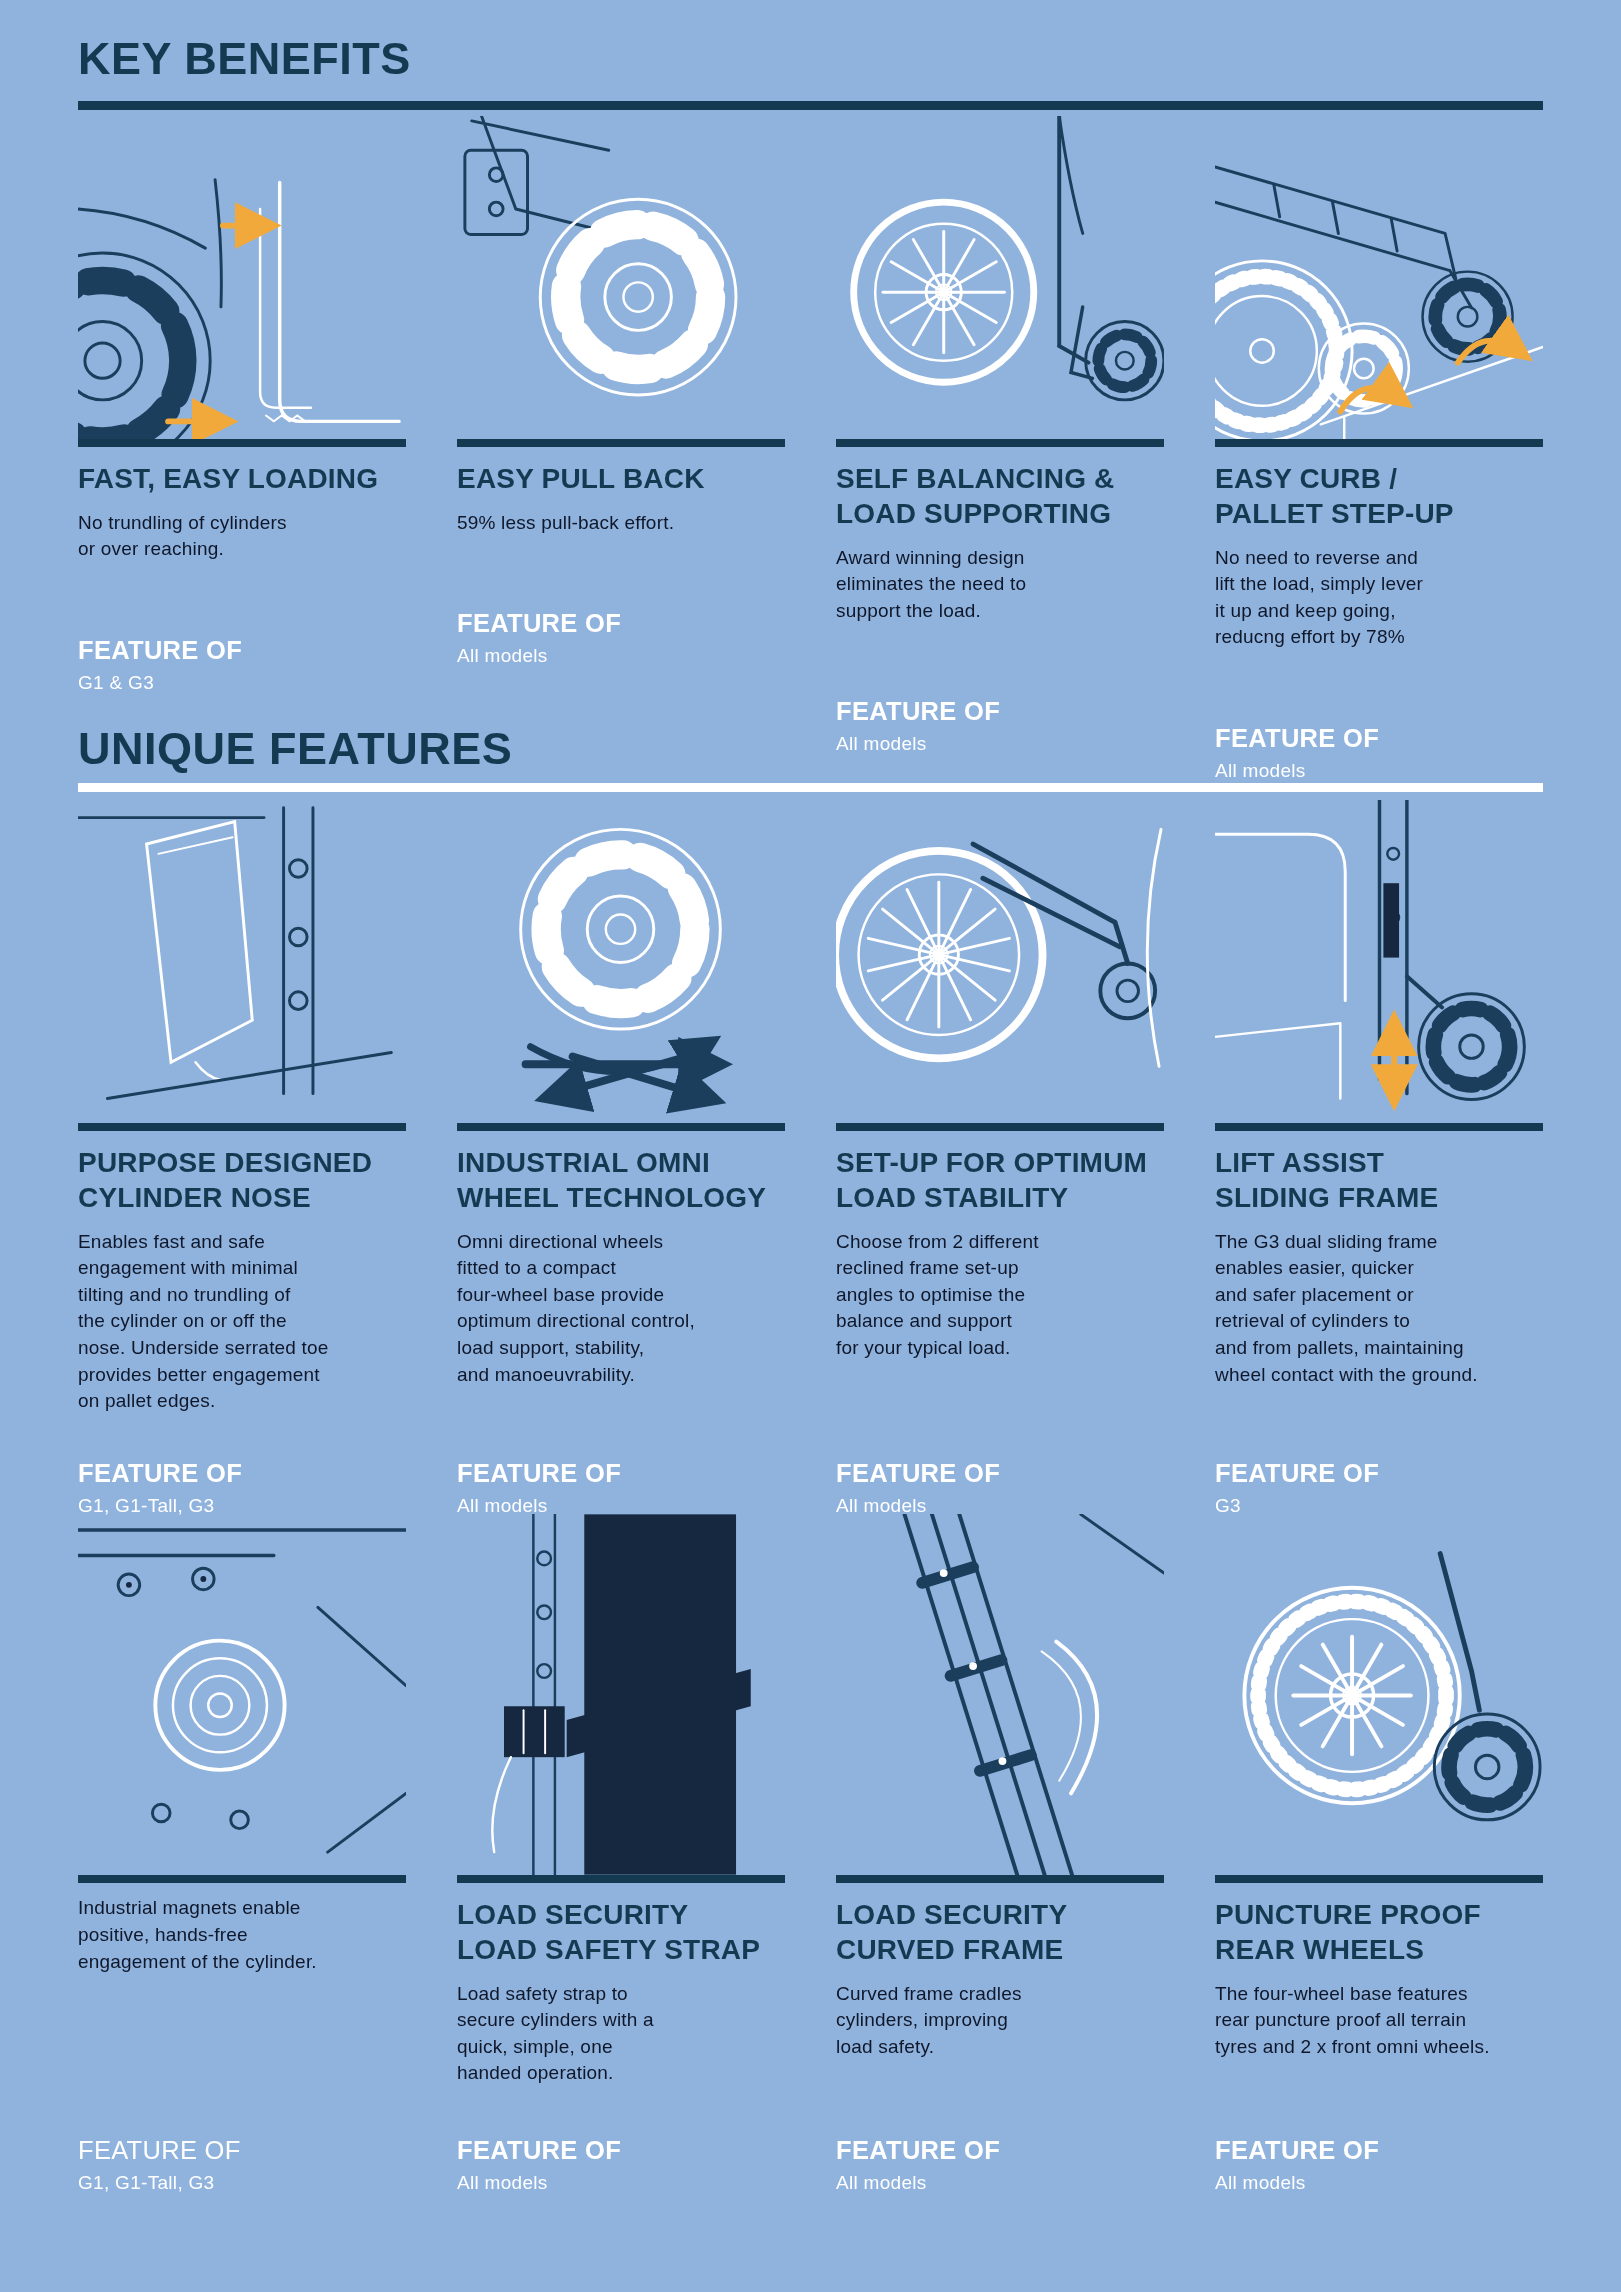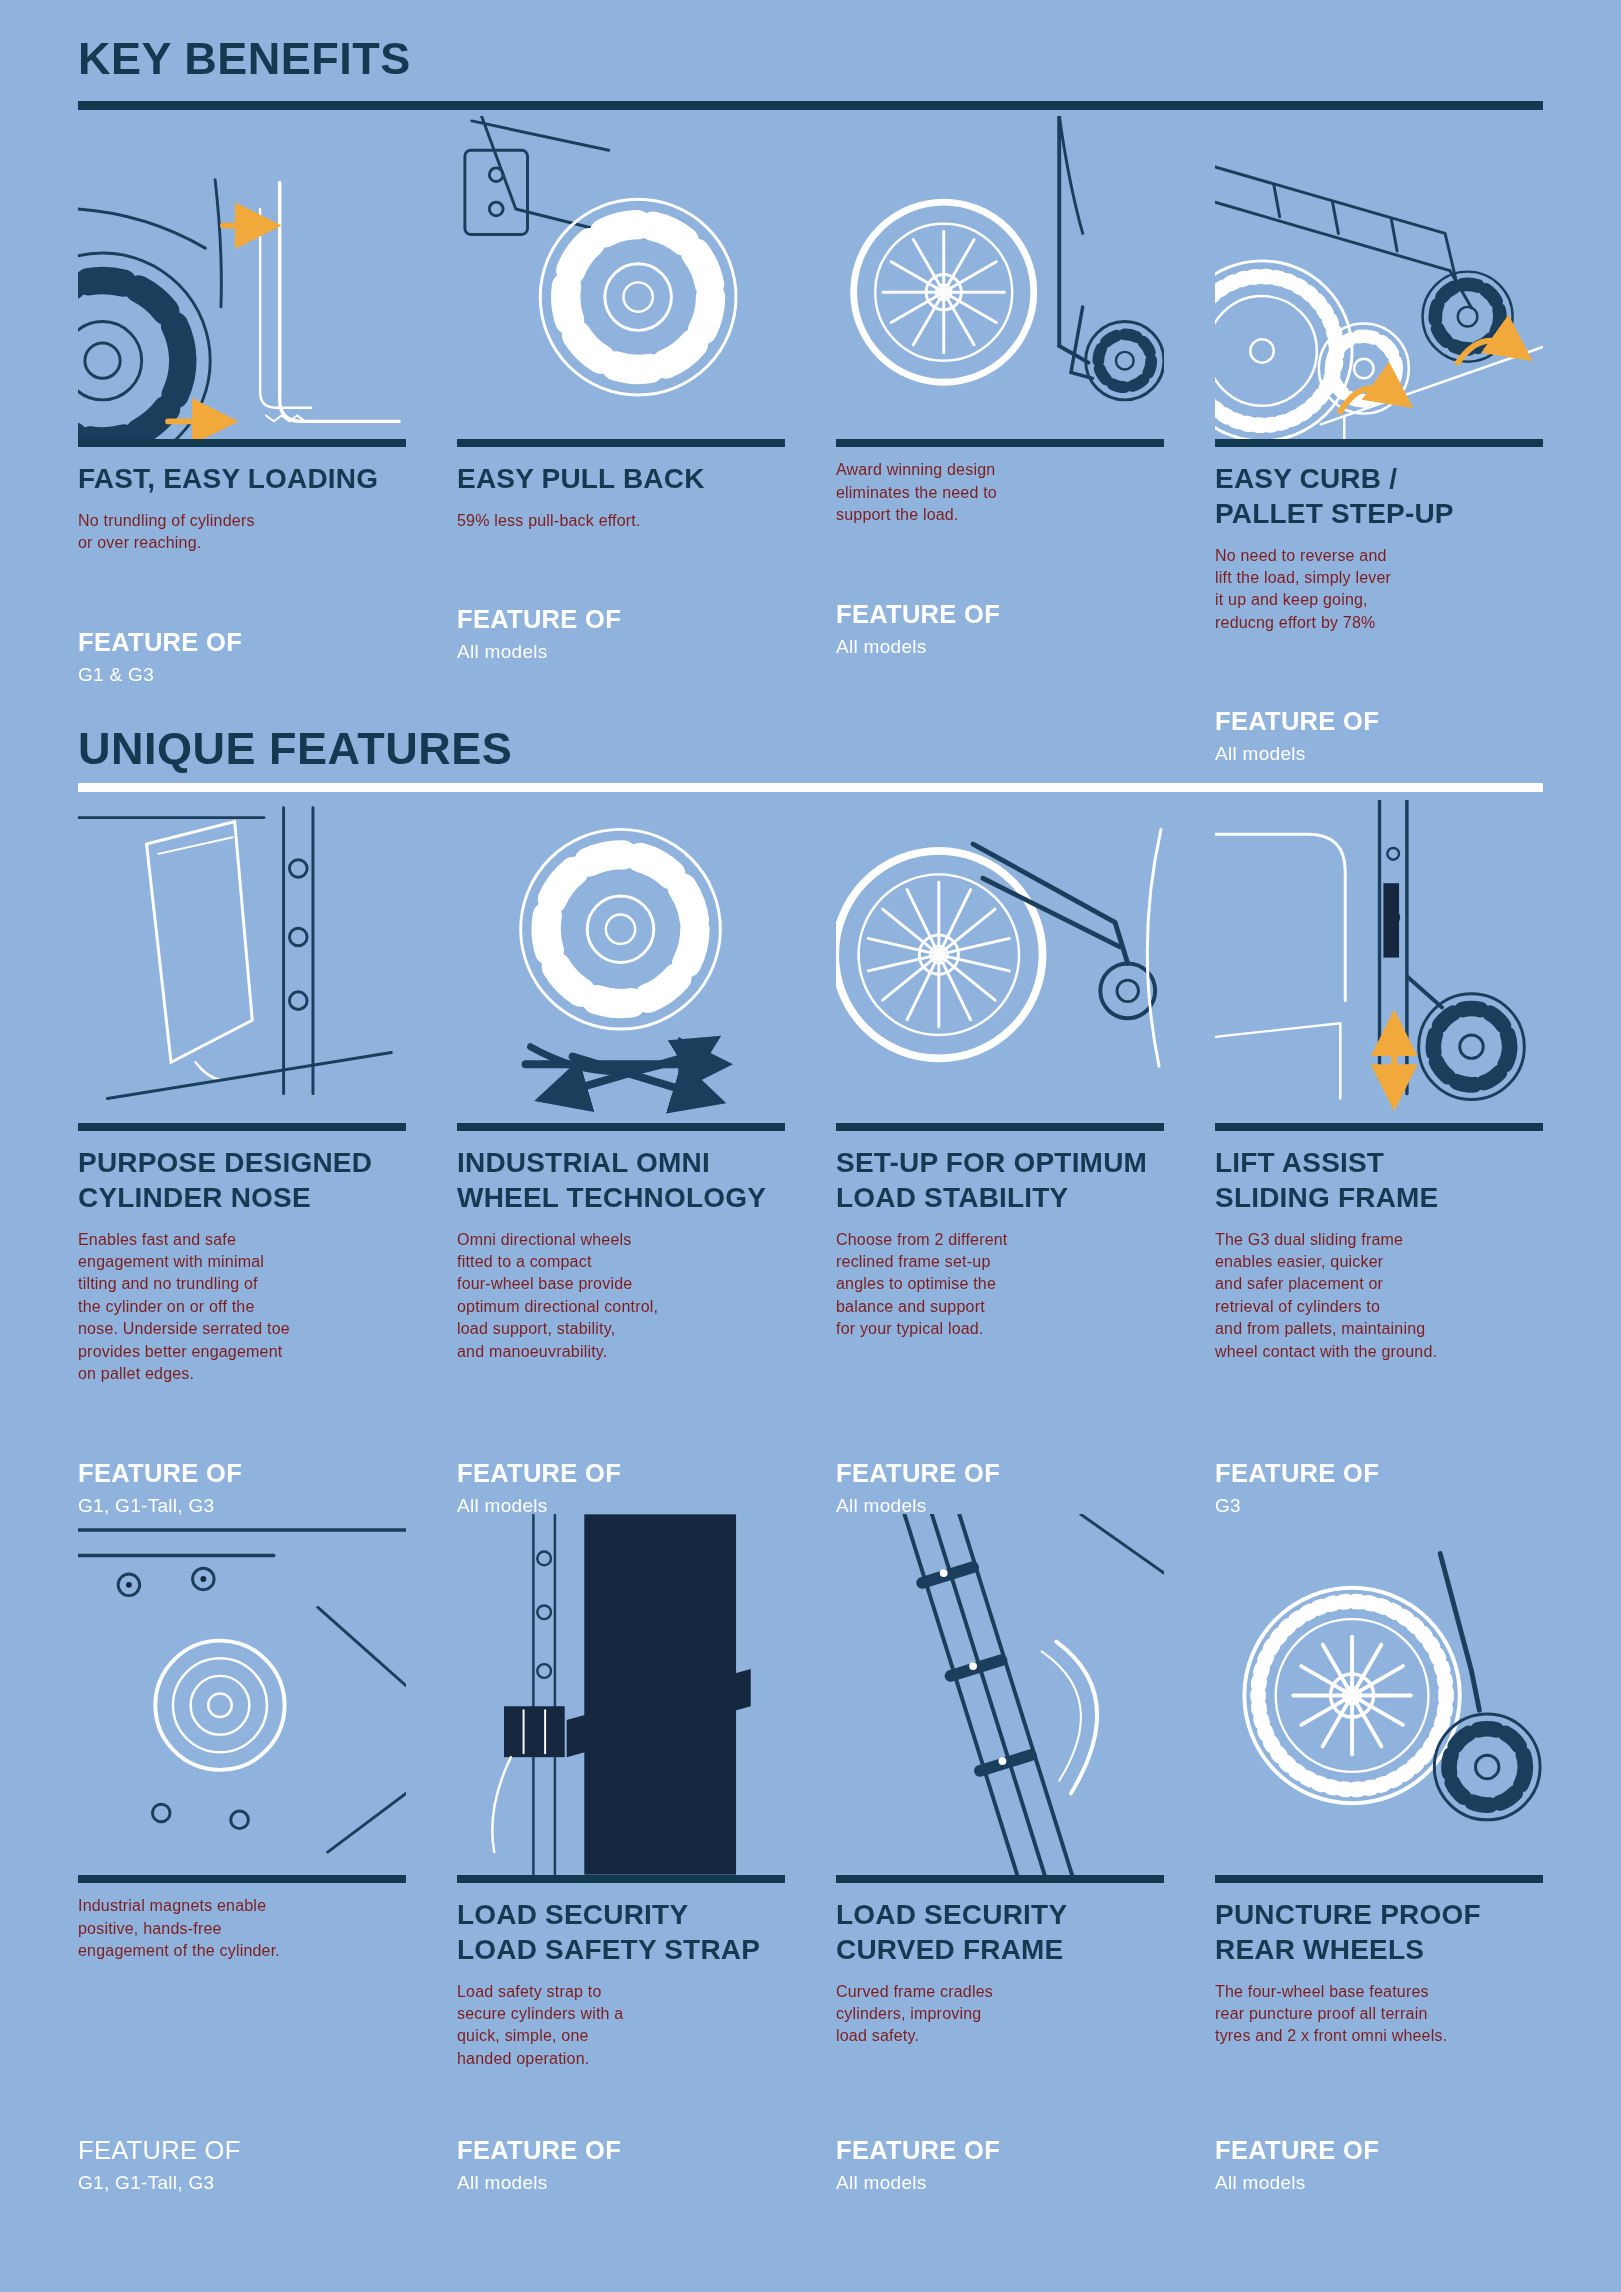--- a/index.html
+++ b/index.html
@@ -23,21 +23,21 @@
   .feature-card{display:flex;flex-direction:column;}
   .illustration{height:323px;position:relative;}
   .row3 .illustration{height:361px;}
   .illustration svg{width:100%;height:100%;display:block;}
   .card-rule{height:7.8px;background:#143A52;flex:none;}
   .card-title{
     margin:15.7px 0 0;font-size:28px;line-height:1.24;font-weight:700;
     color:#143A52;white-space:pre-line;letter-spacing:0.2px;
   }
   .card-body{
-    margin:12.7px 0 0;font-size:16px;line-height:1.4;color:#7f1d1d;
+    margin:12.7px 0 0;font-size:19px;line-height:1.4;color:#0f172a;
     white-space:pre-line;letter-spacing:0.2px;
   }
   .feature-of{margin-top:29px;}
   .uf1 .feature-card{height:733px;}
   .uf2 .feature-card{height:696px;}
   .uf1 .feature-of,.uf2 .feature-of{margin-top:auto;padding-bottom:15.7px;}
   .feature-of-label{font-size:25.5px;font-weight:700;color:#FFFFFF;letter-spacing:0.3px;margin-top:44px;}
   .feature-of-label.regular{font-weight:400;}
   .feature-of-models{margin-top:6.9px;font-size:19px;color:#FFFFFF;letter-spacing:0.3px;}
   
@@ -134,20 +134,22 @@
           <line class="ln" x1="228" y1="0" x2="228" y2="235" stroke-width="4"></line>
           <path class="ln" d="M228,0 Q238,70 252,120" stroke-width="3"></path>
           <path class="ln" d="M252,195 L240,262 L262,268" stroke-width="3.5"></path>
           <line class="ln" x1="228" y1="235" x2="258" y2="252" stroke-width="4"></line>
           <circle class="ln" cx="295" cy="250" r="40" stroke-width="3"></circle>
           <circle class="ln" cx="295" cy="250" r="27" stroke-width="12" stroke-dasharray="13 8"></circle>
           <circle class="ln" cx="295" cy="250" r="9" stroke-width="2.5"></circle>
         </svg>
       </div>
       <div class="card-rule"></div>
+      <h3 class="card-title">SELF BALANCING &amp;
+LOAD SUPPORTING</h3>
       <p class="card-body">Award winning design
 eliminates the need to
 support the load.</p>
       <div class="feature-of">
         <div class="feature-of-label">FEATURE OF</div>
         <div class="feature-of-models">All models</div>
       </div>
     </div>
 
     <div class="feature-card">

